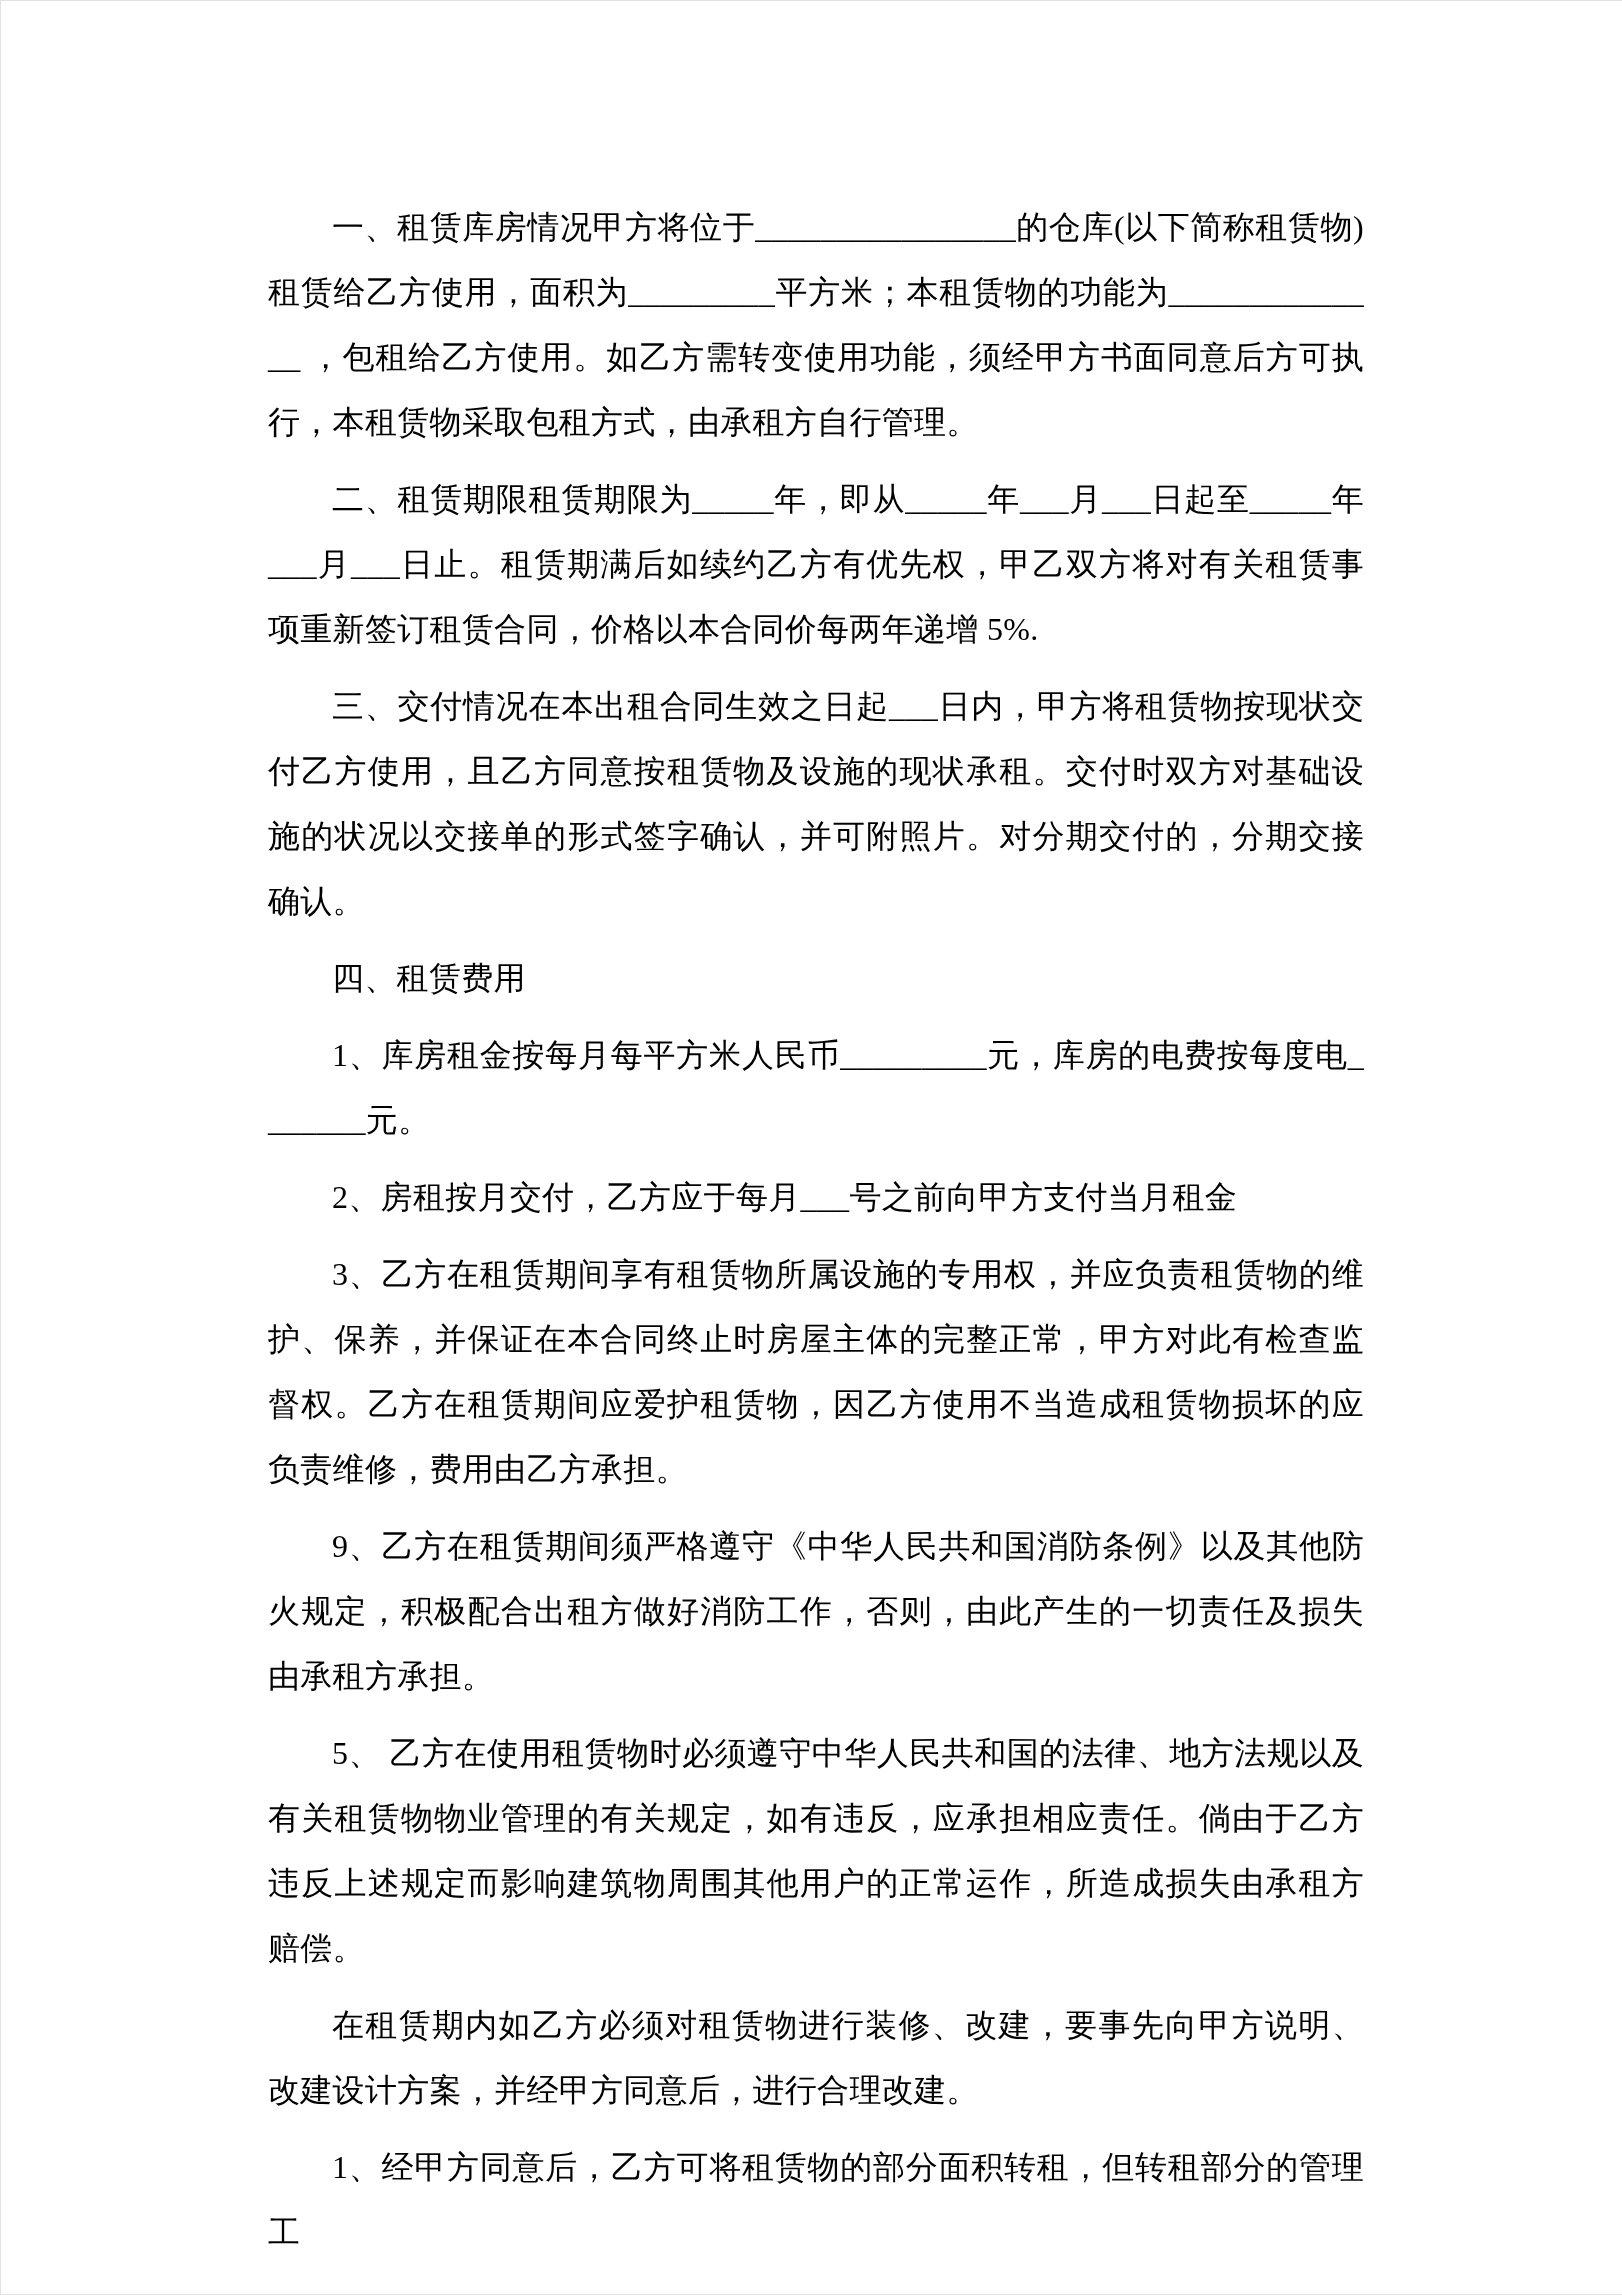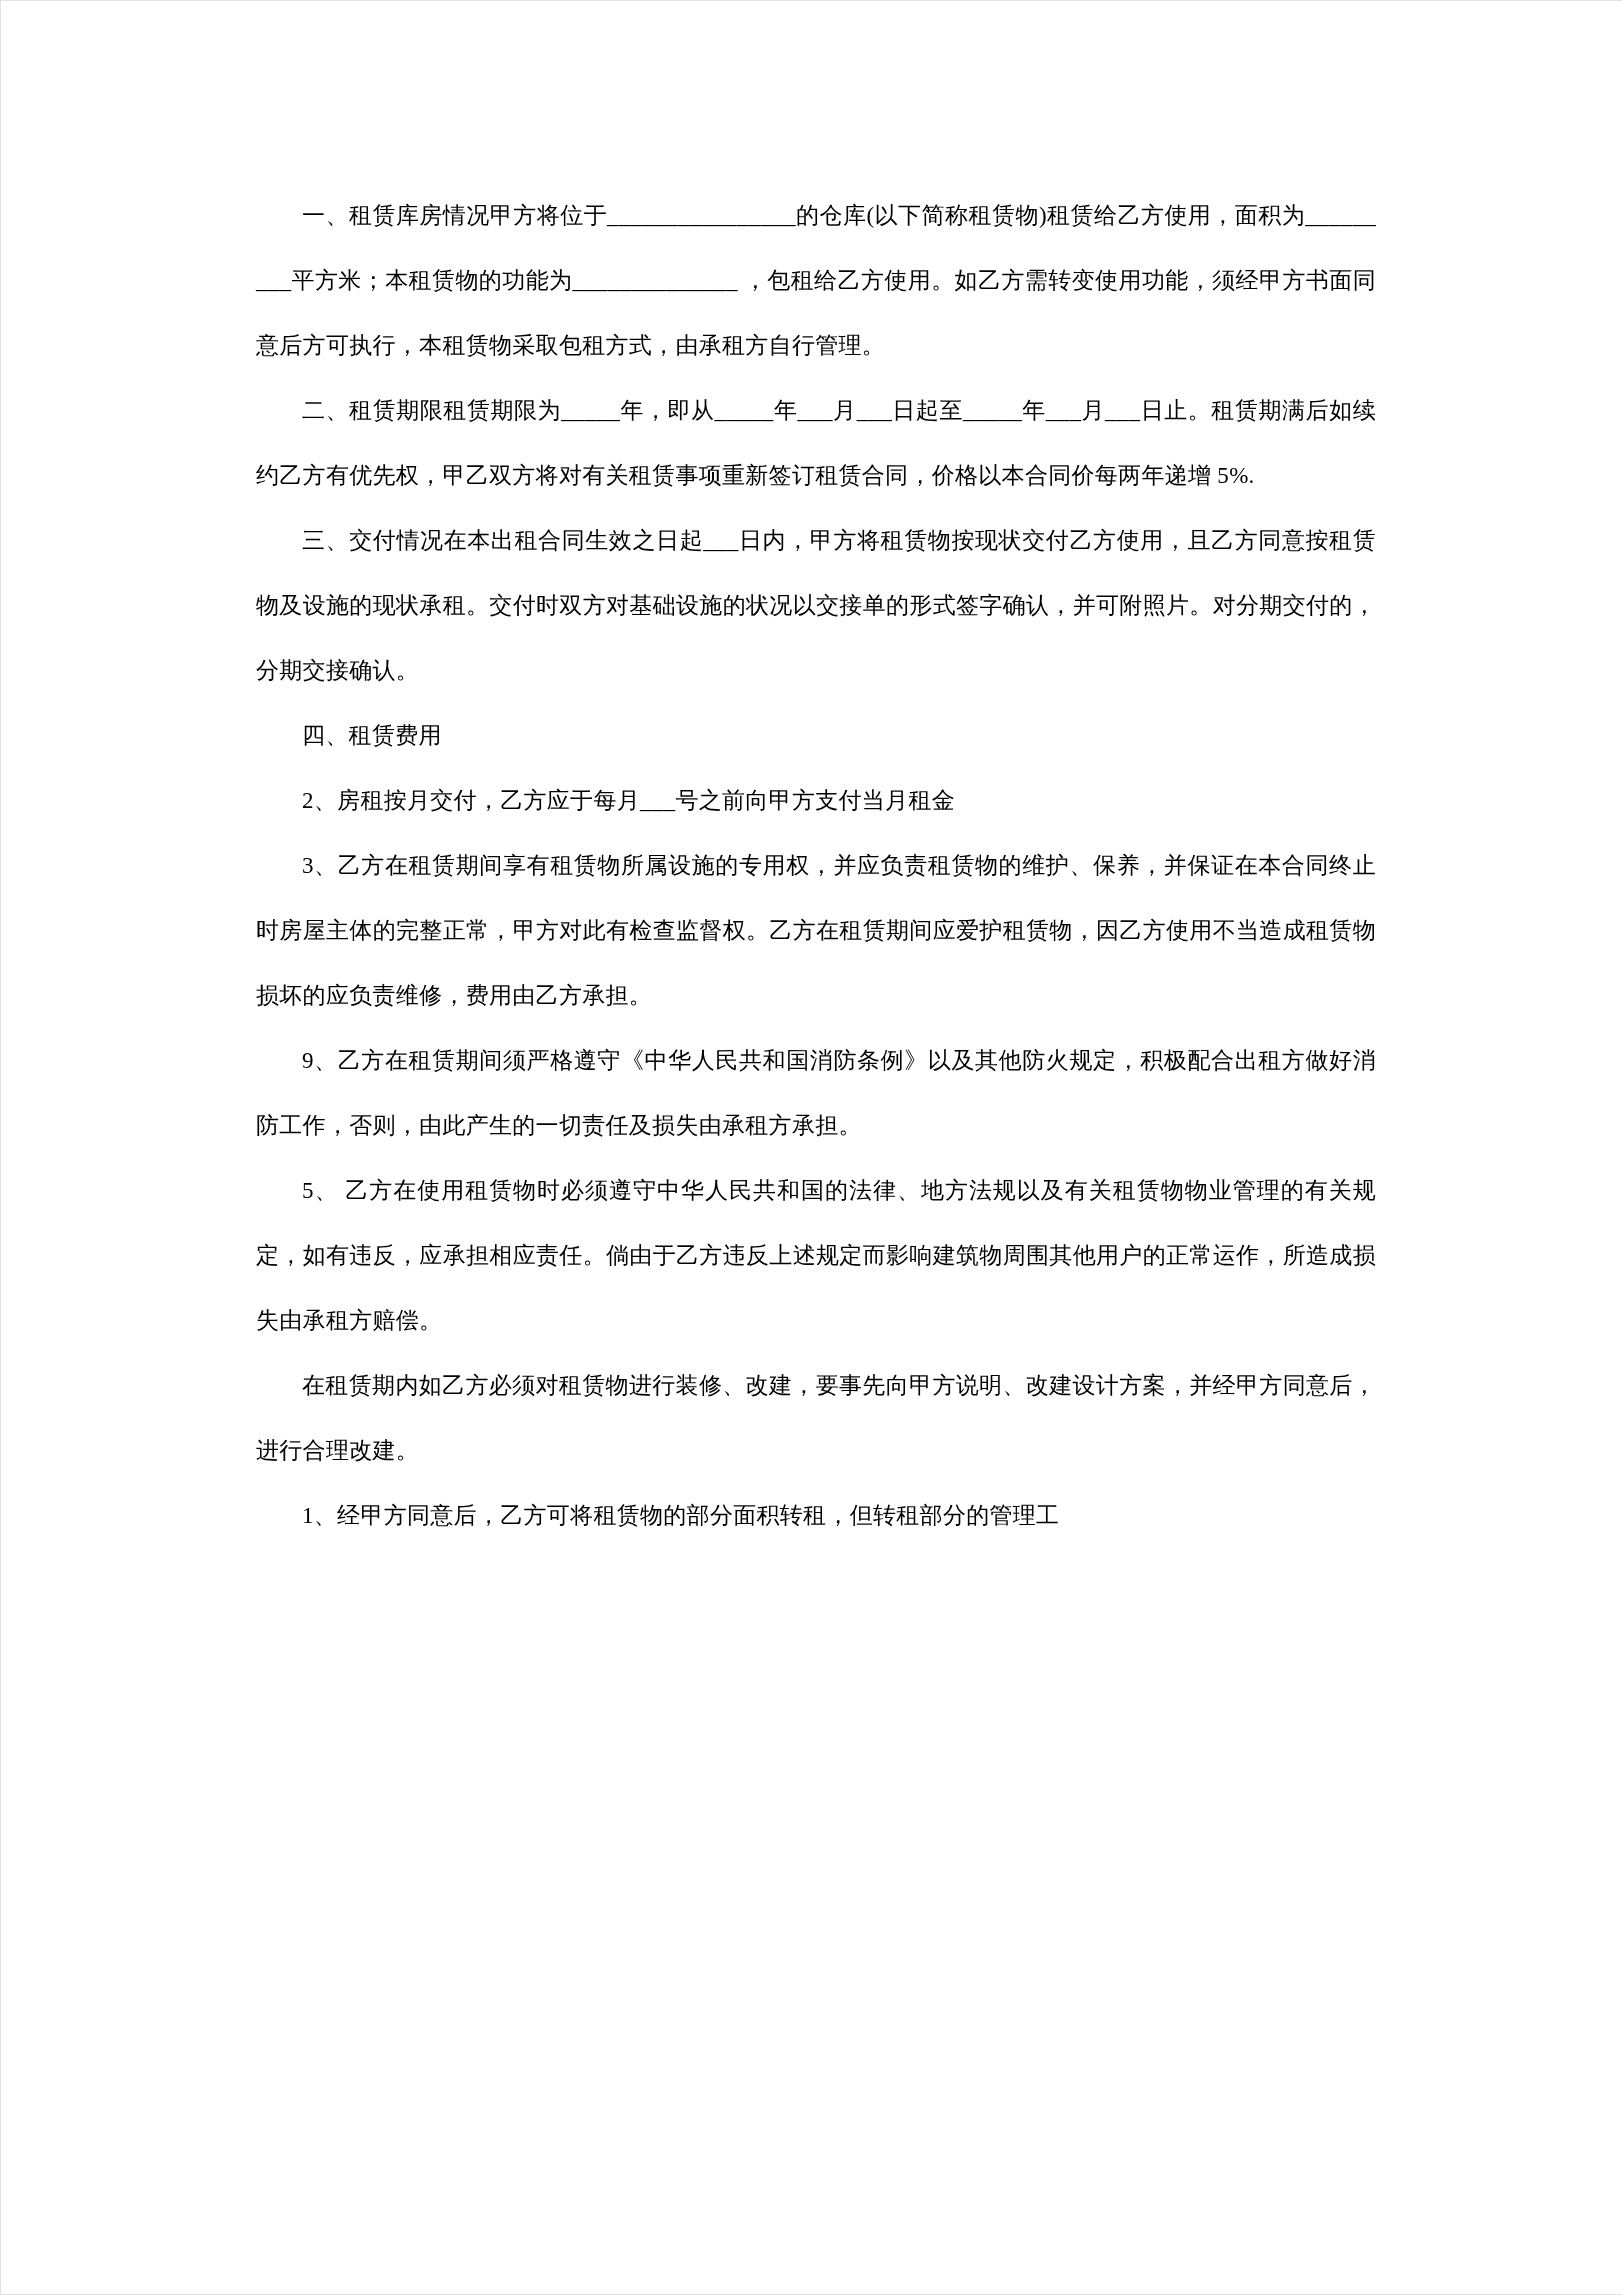--- a/index.html
+++ b/index.html
@@ -18,40 +18,41 @@
     color: #000000;
     overflow: hidden;
   }
   .content {
     position: absolute;
     left: 255px;
     top: 182px;
     width: 1120px;
   }
   .content p {
-    margin: 0;
-    font-size: 23px;
+    margin: 12px;
+    font-size: 32px;
     line-height: 65px;
     text-align: justify;
     text-justify: inter-ideograph;
     text-indent: 2em;
     word-break: break-all;
     overflow-wrap: anywhere;
     letter-spacing: 0.3px;
   }
 </style>
 </head>
 <body>
 
 <div class="sheet">
   <div class="content">
     <p>一、租赁库房情况甲方将位于________________的仓库(以下简称租赁物)租赁给乙方使用，面积为_________平方米；本租赁物的功能为______________ ，包租给乙方使用。如乙方需转变使用功能，须经甲方书面同意后方可执行，本租赁物采取包租方式，由承租方自行管理。</p>
     <p>二、租赁期限租赁期限为_____年，即从_____年___月___日起至_____年___月___日止。租赁期满后如续约乙方有优先权，甲乙双方将对有关租赁事项重新签订租赁合同，价格以本合同价每两年递增 5%.</p>
     <p>三、交付情况在本出租合同生效之日起___日内，甲方将租赁物按现状交付乙方使用，且乙方同意按租赁物及设施的现状承租。交付时双方对基础设施的状况以交接单的形式签字确认，并可附照片。对分期交付的，分期交接确认。</p>
     <p>四、租赁费用</p>
+    <p>1、库房租金按每月每平方米人民币_________元，库房的电费按每度电_______元。</p>
     <p>2、房租按月交付，乙方应于每月___号之前向甲方支付当月租金</p>
     <p>3、乙方在租赁期间享有租赁物所属设施的专用权，并应负责租赁物的维护、保养，并保证在本合同终止时房屋主体的完整正常，甲方对此有检查监督权。乙方在租赁期间应爱护租赁物，因乙方使用不当造成租赁物损坏的应负责维修，费用由乙方承担。</p>
     <p>9、乙方在租赁期间须严格遵守《中华人民共和国消防条例》以及其他防火规定，积极配合出租方做好消防工作，否则，由此产生的一切责任及损失由承租方承担。</p>
     <p>5、 乙方在使用租赁物时必须遵守中华人民共和国的法律、地方法规以及有关租赁物物业管理的有关规定，如有违反，应承担相应责任。倘由于乙方违反上述规定而影响建筑物周围其他用户的正常运作，所造成损失由承租方赔偿。</p>
     <p>在租赁期内如乙方必须对租赁物进行装修、改建，要事先向甲方说明、改建设计方案，并经甲方同意后，进行合理改建。</p>
     <p>1、经甲方同意后，乙方可将租赁物的部分面积转租，但转租部分的管理工</p>
   </div>
 </div>
 
 

